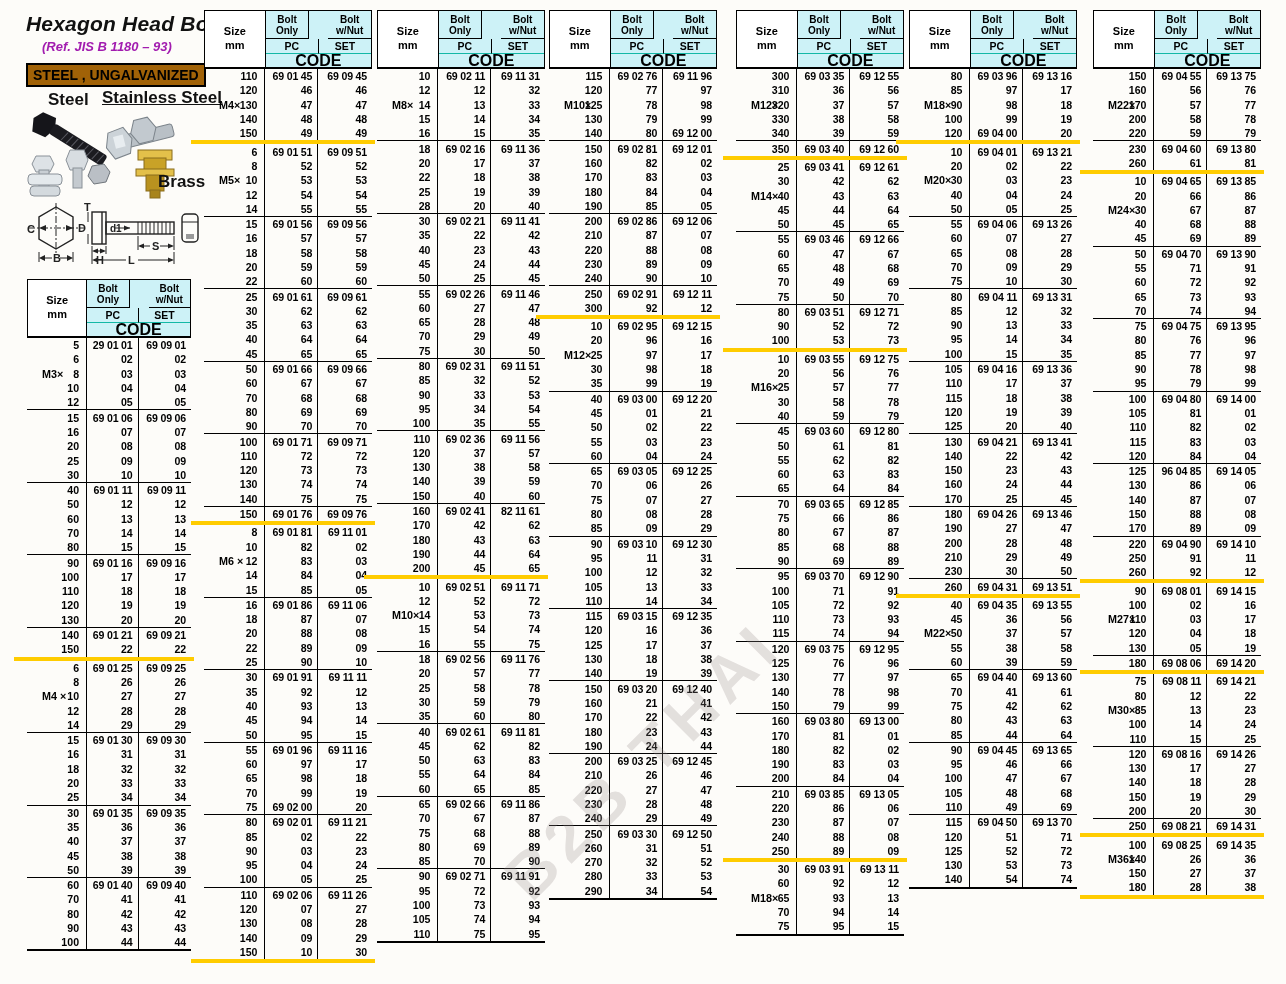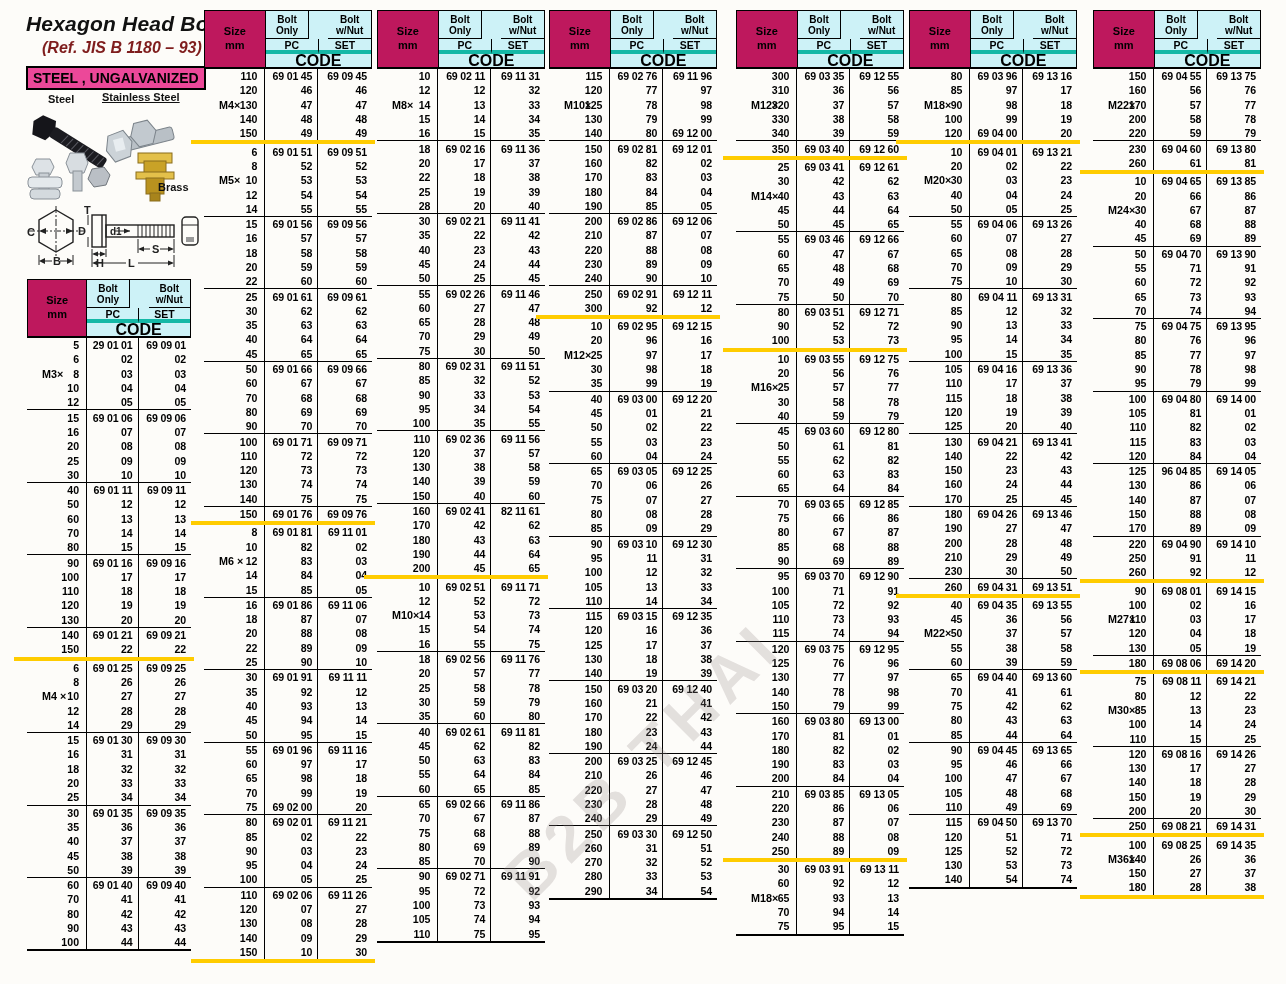--- a/index.html
+++ b/index.html
@@ -3,55 +3,55 @@
 <meta charset="utf-8">
 <style>
   html,body{margin:0;padding:0;}
   body{width:1286px;height:984px;background:#fdfcf9;overflow:hidden;position:relative;
        font-family:"Liberation Sans","DejaVu Sans",sans-serif;}
   .page{position:absolute;inset:0;}
 
   
   .info{position:absolute;left:26px;top:12px;width:172px;}
   .title{font-size:21px;font-weight:bold;font-style:italic;color:#111;letter-spacing:0.2px;white-space:nowrap;}
-  .ref{font-size:16px;font-weight:bold;font-style:italic;color:#7f1d1d;margin:3px 0 0 16px;white-space:nowrap;}
-  .banner{margin-top:9px;display:inline-block;background:#ec4899;border:2px solid #000;
+  .ref{font-size:13px;font-weight:bold;font-style:italic;color:#a21caf;margin:3px 0 0 16px;white-space:nowrap;}
+  .banner{margin-top:9px;display:inline-block;background:#a16207;border:2px solid #000;
           font-size:14px;font-weight:bold;padding:2px 5px;white-space:nowrap;color:#000;}
   .photos{position:relative;width:176px;height:112px;margin-top:3px;}
-  .photo-label{position:absolute;font-size:11px;font-weight:bold;color:#111;white-space:nowrap;}
+  .photo-label{position:absolute;font-size:17px;font-weight:bold;color:#111;white-space:nowrap;}
   .pl-steel{left:22px;top:0;}
   .pl-stainless{left:76px;top:-2px;text-decoration:underline;}
-  .pl-brass{left:132px;top:88px;}
+  .pl-brass{left:132px;top:82px;}
   .diagram{position:relative;width:176px;height:66px;margin-top:0px;}
 
   
   .watermark{position:absolute;left:408px;top:724px;width:470px;text-align:center;
              transform:rotate(-45deg);font-size:64px;font-weight:bold;letter-spacing:8px;
              color:rgba(150,138,138,0.25);pointer-events:none;z-index:5;}
 
   
   .strip{position:absolute;width:168px;color:#000;}
   .s0{left:27px;top:279px;width:164px;}
   .s1{left:204px;top:10px;}
   .s2{left:377px;top:10px;}
   .s3{left:549px;top:10px;}
   .s4{left:736px;top:10px;}
   .s5{left:909px;top:10px;}
   .s6{left:1093px;top:10px;}
 
   .thead{display:flex;border:1px solid #000;border-bottom:2px solid #000;height:56px;background:#cdf2f7;font-weight:bold;}
-  .th-size{width:36%;background:#be185d;border-right:1px solid #000;display:flex;align-items:center;
+  .th-size{width:36%;background:#ffffff;border-right:1px solid #000;display:flex;align-items:center;
            justify-content:center;text-align:center;white-space:pre-line;font-size:11px;line-height:1.25;}
   .th-r{flex:1;display:flex;flex-direction:column;}
   .th-top{display:flex;flex:1;gap:19px;}
   .th-top > div{flex:1;display:flex;align-items:center;justify-content:center;text-align:center;
                 white-space:pre-line;border-bottom:1px solid #000;font-size:10px;line-height:1.1;}
   .th-top > div:first-child{border-right:1px solid #000;}
   .th-mid{display:flex;height:15px;}
-  .th-mid > div{flex:1;display:flex;align-items:center;justify-content:center;border-bottom:4px solid #14b8a6;font-size:10.5px;}
+  .th-mid > div{flex:1;display:flex;align-items:center;justify-content:center;border-bottom:1px solid #14b8a6;font-size:10.5px;}
   .th-mid > div:first-child{border-right:1px solid #000;}
   .th-code{height:13px;display:flex;align-items:center;justify-content:center;font-size:16px;}
 
   .row{display:flex;height:14.3px;position:relative;align-items:center;font-weight:bold;font-size:10.6px;}
   .c-size{width:36%;text-align:right;padding-right:7px;box-sizing:border-box;}
   .c-pc{width:32%;border-left:1px solid #000;border-right:1px solid #000;box-sizing:border-box;
         height:100%;display:flex;align-items:center;justify-content:flex-end;padding-right:5px;letter-spacing:-0.2px;}
   .c-set{flex:1;text-align:right;padding-right:5px;letter-spacing:-0.2px;}
   .slabel{position:absolute;left:15px;top:0;height:100%;display:flex;align-items:center;font-size:10.8px;}
   .gline{border-top:1.5px solid #000;}

